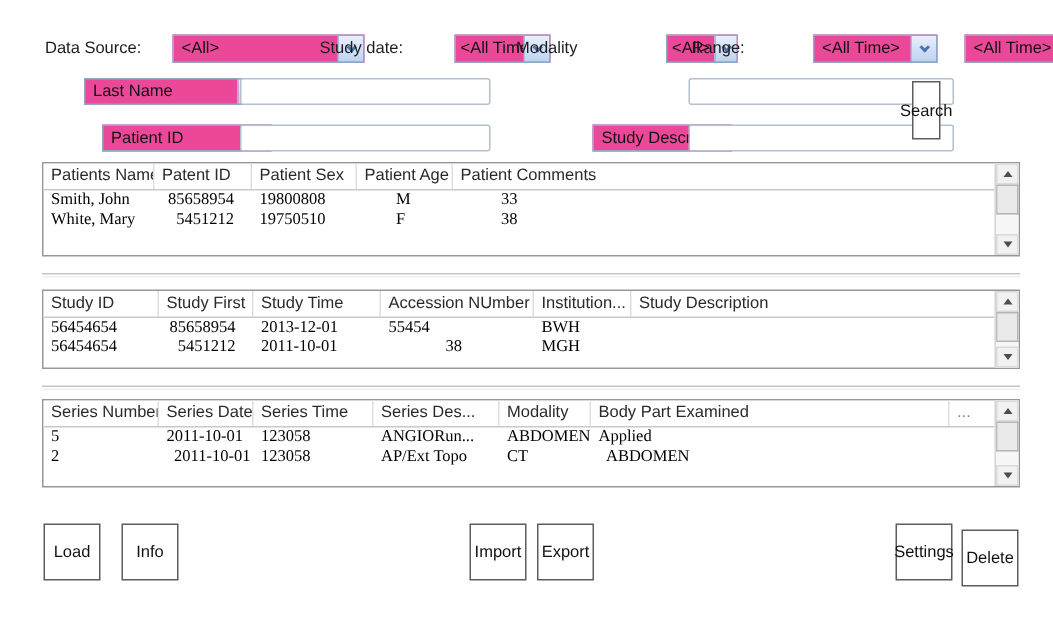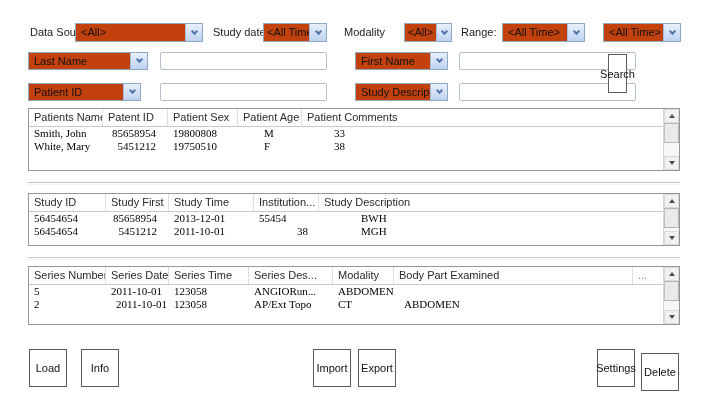--- a/index.html
+++ b/index.html
@@ -2,21 +2,21 @@
 <html><head>
 <meta charset="utf-8">
 <style>
   * { margin:0; padding:0; box-sizing:border-box; font-family:"Liberation Sans", sans-serif; }
   html,body { background:#fff; }
   #screen { position:relative; width:702px; height:415px; background:#ffffff; overflow:hidden; color:#111; }
 
   .lbl { position:absolute; font-size:11px; color:#1c1c1c; white-space:nowrap; }
 
   
-  .combo { position:absolute; height:19px; border:1px solid #8fa8c8; background:#c2410c; display:flex; align-items:stretch; }
+  .combo { position:absolute; height:19px; border:1px solid #8fa8c8; background:#ec4899; display:flex; align-items:stretch;margin-left:40px; }
   .combo.sm { height:18px; }
   .combo .ct { flex:1; padding:2px 4px 0 5px; font-size:11px; white-space:nowrap; overflow:hidden; color:#111; }
   .combo .ca { width:17px; background:linear-gradient(#e9f0fc, #bed2f0); border-left:1px solid #a6bce0; display:flex; align-items:center; justify-content:center; }
   .combo .chev { width:5px; height:5px; border-right:2px solid #4f74ac; border-bottom:2px solid #4f74ac; transform:rotate(45deg); margin-top:-3px; }
 
   .tfield { position:absolute; height:18px; border:1px solid #b4bfce; border-radius:2px; background:#fff; font-size:11px; padding:0 4px; outline:none; }
 
   .sqbtn { position:absolute; width:38px; height:38px; background:#fff; border:1px solid #5d5d5d; font-size:11px; color:#111; display:flex; align-items:center; justify-content:center; text-align:center; padding:0 1px; }
 
   
@@ -81,34 +81,28 @@
         <span class="chev"></span>
       </span>
   </div>
   <div class="combo" style="left:603px;top:23px;width:78px">
     <span class="ct">&lt;All Time&gt;</span>
     <span class="ca">
         <span class="chev"></span>
       </span>
   </div>
 
-  <div class="combo sm" style="left:28px;top:52px;width:120px">
+  <div class="combo sm" style="left:16px;top:52px;width:120px">
     <span class="ct">Last Name</span>
     <span class="ca">
         <span class="chev"></span>
       </span>
   </div>
   <input class="tfield" style="left: 160px; top: 52px; width: 167px;" value="">
 
-  <div class="combo sm" style="left:355px;top:52px;width:93px">
-    <span class="ct">First Name</span>
-    <span class="ca">
-        <span class="chev"></span>
-      </span>
-  </div>
   <input class="tfield" style="left: 459px; top: 52px; width: 177px;" value="">
 
   <div class="combo sm" style="left:28px;top:83px;width:113px">
     <span class="ct">Patient ID</span>
     <span class="ca">
         <span class="chev"></span>
       </span>
   </div>
   <input class="tfield" style="left: 160px; top: 83px; width: 167px;" value="">
 
@@ -161,20 +155,21 @@
   </div>
 
   <div class="sep" style="top:182px"></div>
 
   <div class="tbl" style="top:193px;height:53px">
     <div class="content">
       <div class="thead">
         <div class="th s0">Study ID</div>
         <div class="th s1">Study First</div>
         <div class="th s2">Study Time</div>
+        <div class="th s3">Accession NUmber</div>
         <div class="th s4">Institution...</div>
         <div class="th s5">Study Description</div>
       </div>
       <div class="trow">
         <div class="td s0">56454654</div>
         <div class="td s1 ra">85658954</div>
         <div class="td s2">2013-12-01</div>
         <div class="td s3">55454</div>
         <div class="td s4">BWH</div>
         <div class="td s5"></div>
@@ -212,20 +207,21 @@
         <div class="th e4">Modality</div>
         <div class="th e5">Body Part Examined</div>
         <div class="th e6">...</div>
       </div>
       <div class="trow">
         <div class="td e0">5</div>
         <div class="td e1">2011-10-01</div>
         <div class="td e2">123058</div>
         <div class="td e3">ANGIORun...</div>
         <div class="td e4">ABDOMEN</div>
+        <div class="td e5">Applied</div>
         <div class="td e6"></div>
       </div>
       <div class="trow">
         <div class="td e0">2</div>
         <div class="td e1" style="padding-left:10px">2011-10-01</div>
         <div class="td e2">123058</div>
         <div class="td e3">AP/Ext Topo</div>
         <div class="td e4">CT</div>
         <div class="td e5" style="padding-left:10px">ABDOMEN</div>
         <div class="td e6"></div>

